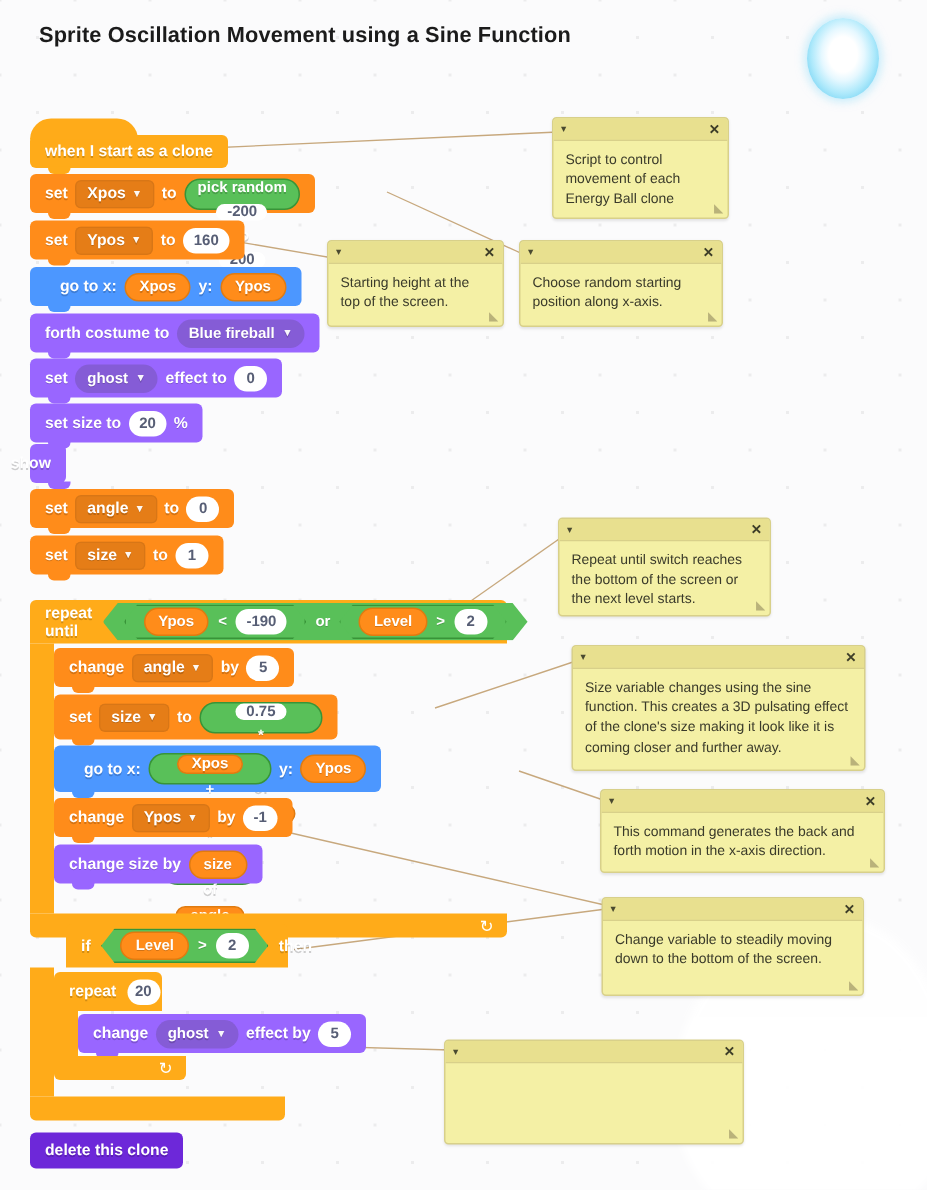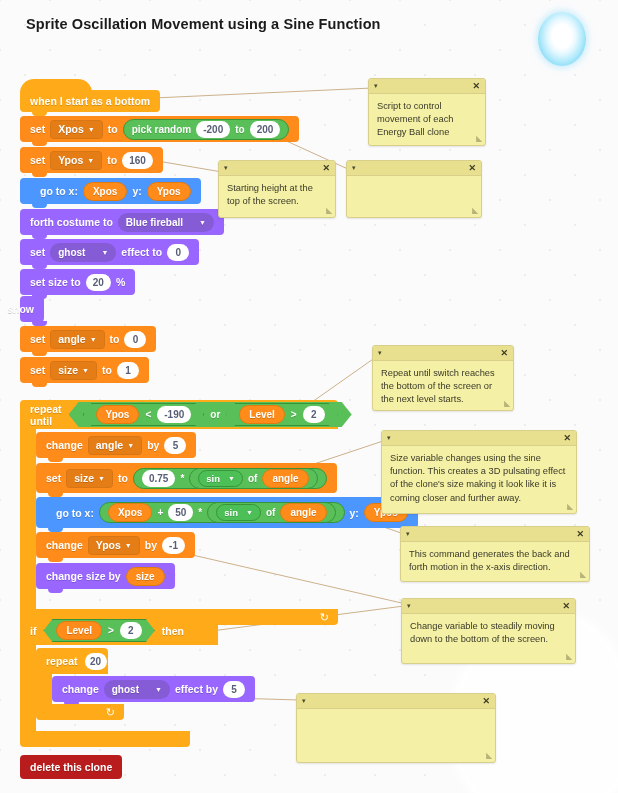--- a/index.html
+++ b/index.html
@@ -48,21 +48,21 @@
     height:26px; padding:0 10px;
     border-radius:4px;
     color:#fff; font-size:10.5px; font-weight:bold;
     white-space:nowrap;
     text-shadow:0 1px 0 rgba(0,0,0,.18);
   }
   .events{ background:#ffab19; }
   .vars  { background:#ff8c1a; }
   .motion{ background:#4c97ff;padding-left:20px; }
   .looks { background:#9966ff; }
-  .ctrl  { background:#b91c1c; }
+  .ctrl  { background:#6d28d9; }
 
   
   .hat::before{
     content:""; position:absolute; left:0; top:-11px;
     width:72px; height:14px; background:#ffab19;
     border-radius:26px 26px 0 0;
   }
   
   .notch::after{
     content:""; position:absolute; left:12px; bottom:-4px;
@@ -84,32 +84,32 @@
     color:#fff; font-size:10.5px; font-weight:bold;
     border:1px solid rgba(0,0,0,.06);
   }
   .vrep{
     display:inline-flex; align-items:center; justify-content:center;
     height:19px; padding:0 9px;
     background:#ff8c1a; border:1.5px solid #e07b10;
     border-radius:10px; color:#fff; font-size:10px; font-weight:bold;
   }
   .looks-pill{
-    display:inline-flex; align-items:center; gap:16px;
+    display:inline-flex; align-items:center; gap:5px;
     height:19px; padding:0 8px; background:#855cd6;
     border-radius:10px; color:#fff; font-size:10px; font-weight:bold;
   }
   .caret{ font-size:7px; line-height:1; opacity:.95; }
 
   
   .op{
     display:inline-flex; align-items:center; gap:5px;
     height:21px; padding:0 8px;
     background:#59c059; border:1.5px solid #389438;
-    border-radius:11px; color:#fff; font-size:10px; font-weight:bold;
+    border-radius:11px; color:#fff; font-size:10px; font-weight:bold;flex-direction:column;
   }
   .opsel{
     display:inline-flex; align-items:center; gap:8px;
     height:17px; padding:0 7px; background:#4cbf56;
     border:1.5px solid #389438; border-radius:9px;
     font-size:9.5px;
   }
   .bool{
     display:inline-flex; align-items:center; gap:6px;
     height:23px; padding:0 12px;
@@ -182,21 +182,21 @@
   <line x1="290" y1="472" x2="386" y2="440"></line>
   <line x1="346" y1="514" x2="404" y2="534"></line>
   <line x1="175" y1="551" x2="406" y2="604"></line>
   <line x1="196" y1="633" x2="404" y2="606"></line>
   <line x1="160" y1="696" x2="300" y2="700"></line>
 </svg>
 
 <div class="canvas">
 
   <div class="blk events hat notch" style="left:20px;top:90px;height:22px;">
-    <span>when I start as a bottom</span>
+    <span>when I start as a clone</span>
   </div>
 
   <div class="blk vars notch" style="left:20px;top:116px;">
     <span>set</span>
     <span class="vpill">
       <span>Xpos</span>
       <span class="caret">▼</span>
     </span>
     <span>to</span>
     <span class="op">
@@ -360,21 +360,21 @@
         </div>
 
       </div>
     </div>
     <div class="c-bot" style="width:318px;">
       <span class="loop">↻</span>
     </div>
   </div>
 
   <div class="cblock" style="left:20px;top:616px;">
-    <div class="c-top" style="width:198px;">
+    <div class="c-top" style="width:148px;margin-left:24px;">
       <span>if</span>
       <span class="bool">
         <span class="vrep">Level</span>
         <span>&gt;</span>
         <span class="oval">2</span>
       </span>
       <span>then</span>
     </div>
     <div style="display:flex;">
       <div class="c-arm"></div>
@@ -431,20 +431,21 @@
   </div>
   <div class="cmt-body">Starting height at the top of the screen.</div>
   <span class="cmt-grip">◢</span>
 </div>
 
 <div class="cmt" style="left:346px;top:160px;width:136px;height:58px;">
   <div class="cmt-bar">
     <span class="tri">▾</span>
     <span class="x">✕</span>
   </div>
+  <div class="cmt-body">Choose random starting position along x-axis.</div>
   <span class="cmt-grip">◢</span>
 </div>
 
 <div class="cmt" style="left:372px;top:345px;width:142px;height:66px;">
   <div class="cmt-bar">
     <span class="tri">▾</span>
     <span class="x">✕</span>
   </div>
   <div class="cmt-body">Repeat until switch reaches the bottom of the screen or the next level starts.</div>
   <span class="cmt-grip">◢</span>

